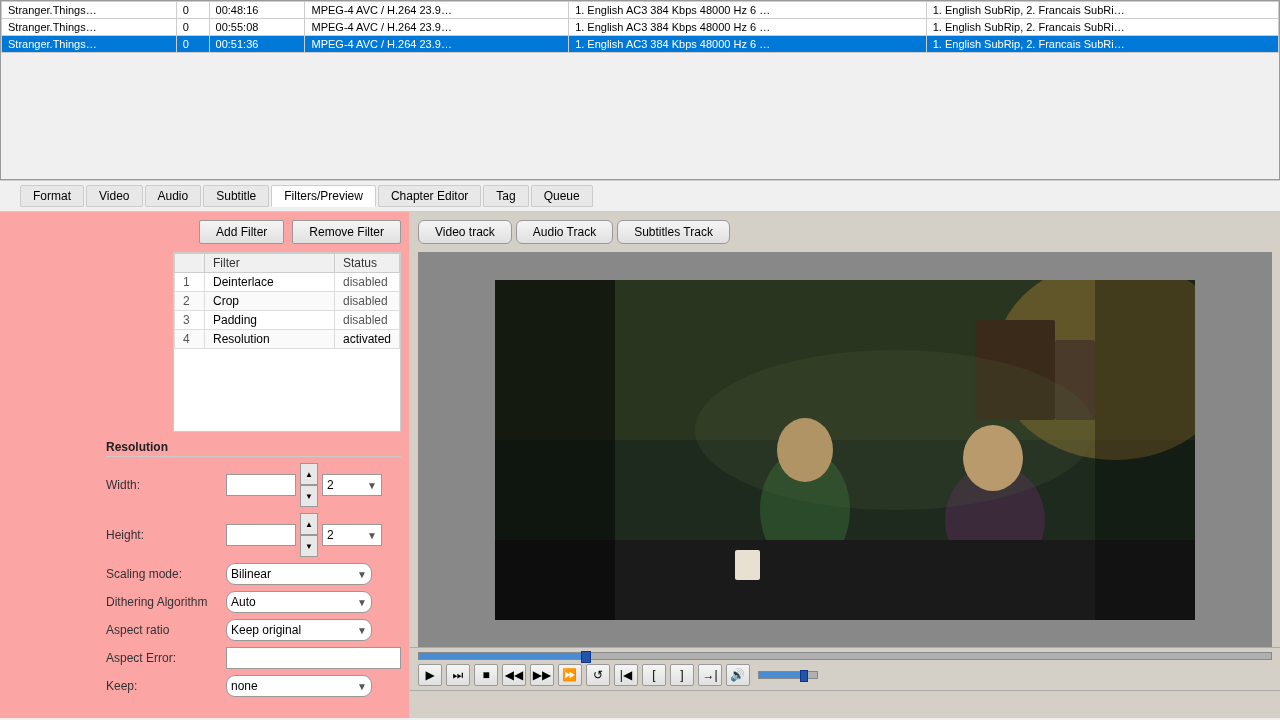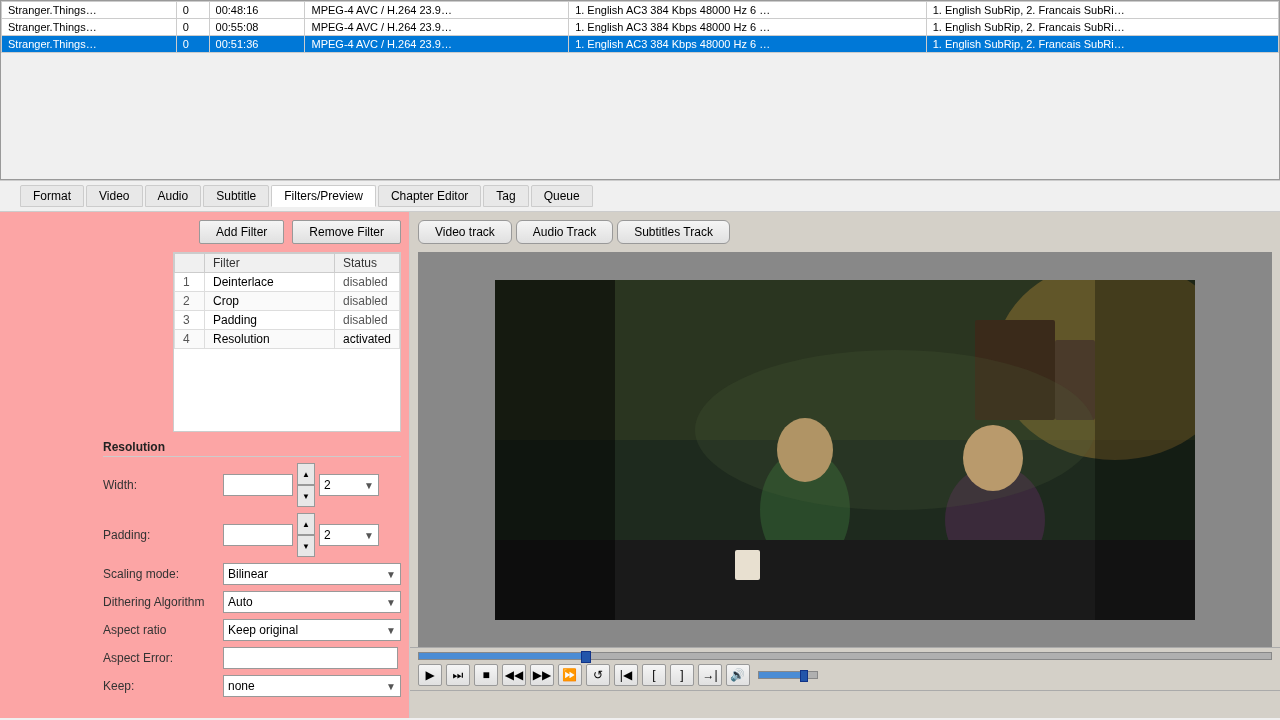--- a/index.html
+++ b/index.html
@@ -38,21 +38,21 @@
 
     .resolution-panel { flex: 1; padding: 8px; overflow-y: auto; }
     .section-header { font-weight: bold; font-size: 12px; color: #222; margin-bottom: 6px; border-bottom: 1px solid #ccc; padding-bottom: 2px; }
 
     .form-row { display: flex; align-items: center; margin-bottom: 6px; }
     .form-label { width: 120px; color: #333; font-size: 12px; }
     .form-control-group { display: flex; align-items: center; gap: 4px; }
     .num-input { width: 70px; height: 22px; border: 1px solid #999; padding: 1px 4px; font-size: 12px; background: white; }
     .spinner-btn { width: 18px; height: 22px; border: 1px solid #999; background: #e8e8e8; cursor: pointer; display: flex; flex-direction: column; justify-content: center; align-items: center; font-size: 8px; padding: 0; }
     .dropdown { height: 22px; border: 1px solid #999; background: white; padding: 1px 4px; font-size: 12px; display: flex; align-items: center; justify-content: space-between; cursor: pointer; }
-    .dropdown-width { width: 178px; }
+    .dropdown-width { width: 146px; border-radius: 9px; }
     .dropdown-arrow { font-size: 10px; color: #555; }
     .text-input { width: 175px; height: 22px; border: 1px solid #999; padding: 1px 6px; font-size: 12px; background: white; }
 
     
     .right-panel { flex: 1; display: flex; flex-direction: column; background: #d4d0c8; }
 
     .track-buttons { display: flex; gap: 4px; padding: 8px; }
     .track-btn { padding: 4px 16px; border: 1px solid #999; background: linear-gradient(to bottom, #f5f5f5, #e0e0e0); cursor: pointer; font-size: 12px; border-radius: 6px; }
 
     .preview-area { flex: 1; display: flex; justify-content: center; align-items: center; background: #888; overflow: hidden; margin: 0 8px; position: relative; }
@@ -175,21 +175,21 @@
             <button class="spinner-btn">▼</button>
           </div>
           <div class="dropdown" style="width:60px;">
             <span>2</span>
             <span class="dropdown-arrow">▼</span>
           </div>
         </div>
       </div>
 
       <div class="form-row">
-        <div class="form-label">Padding:</div>
+        <div class="form-label">Height:</div>
         <div class="form-control-group">
           <input class="num-input" type="text" style="">
           <div style="display:flex;flex-direction:column;">
             <button class="spinner-btn">▲</button>
             <button class="spinner-btn">▼</button>
           </div>
           <div class="dropdown" style="width:60px;">
             <span>2</span>
             <span class="dropdown-arrow">▼</span>
           </div>

